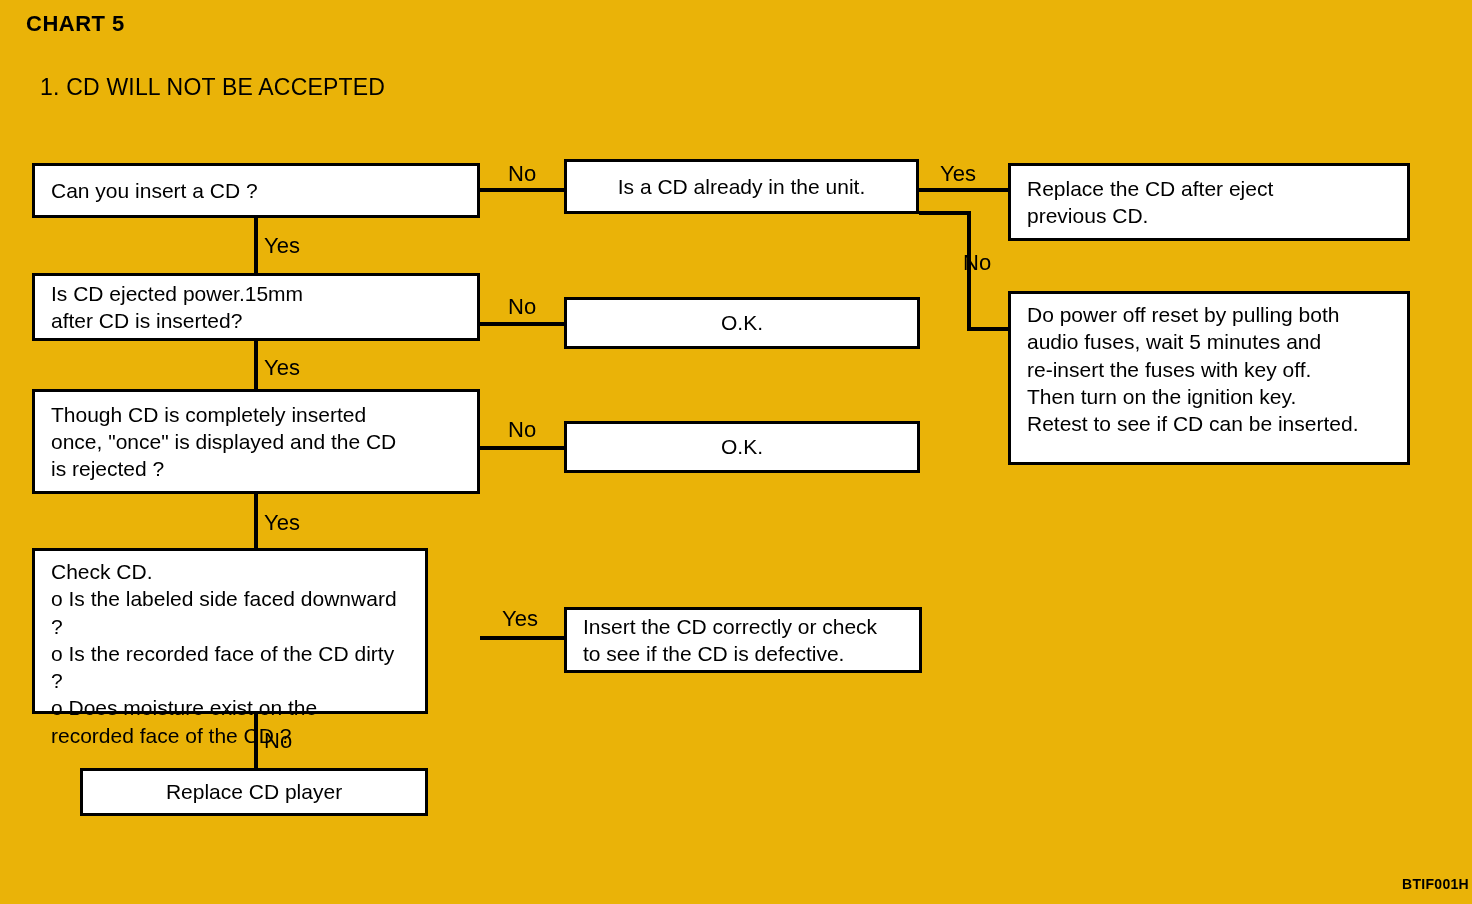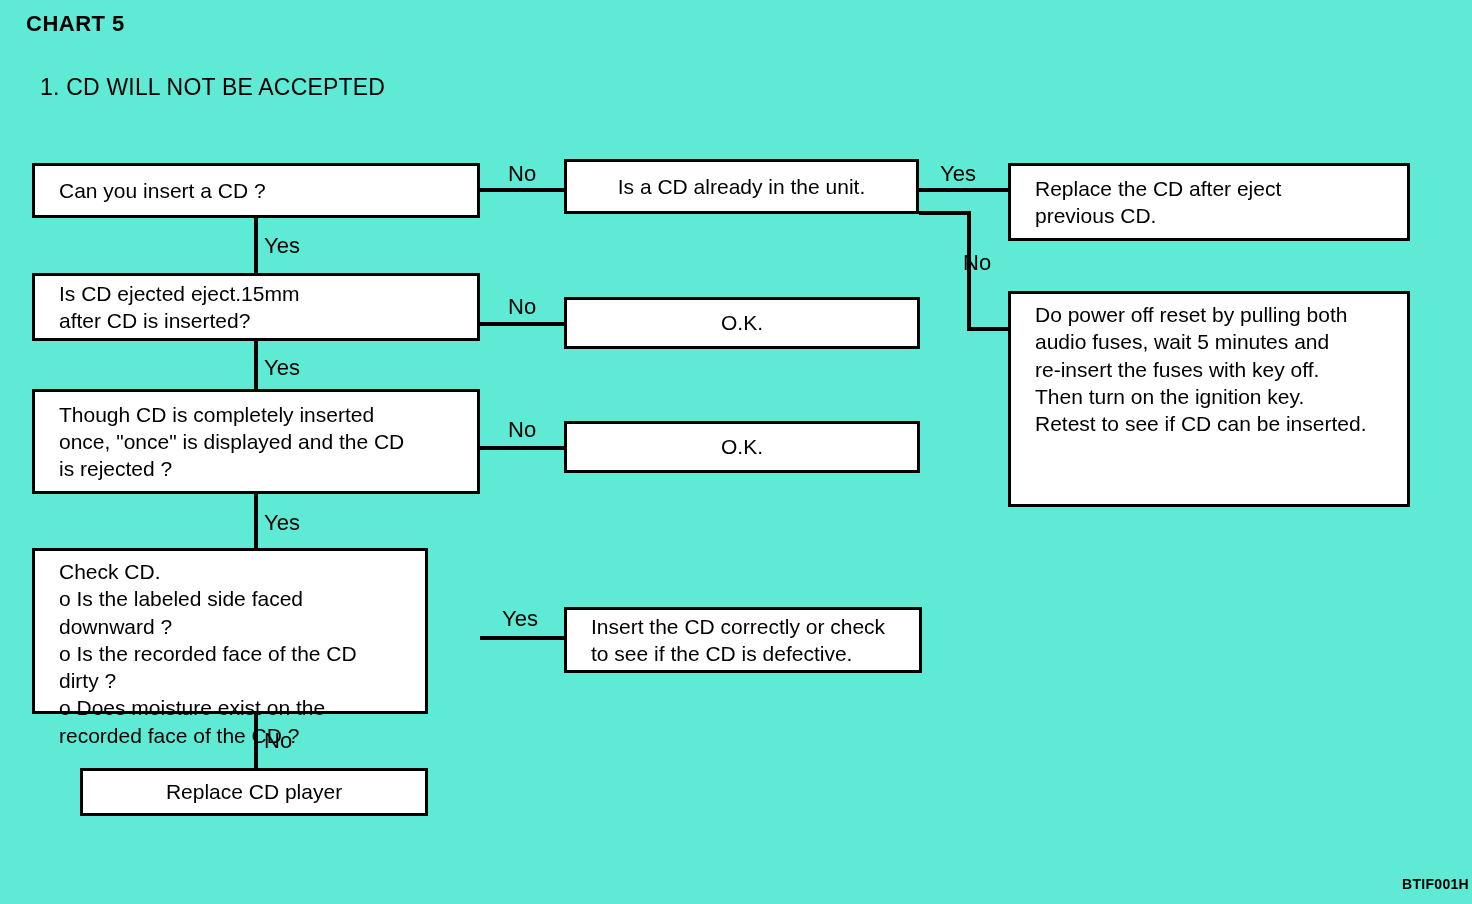--- a/index.html
+++ b/index.html
@@ -4,21 +4,21 @@
 <style>
   html, body {
     margin: 0;
     padding: 0;
     background: #ffffff;
   }
   #page {
     position: relative;
     width: 1472px;
     height: 904px;
-    background: #5eead4;
+    background: #eab308;
     font-family: "Liberation Sans", sans-serif;
     color: #000000;
     overflow: hidden;
   }
 
   
   .chart-title {
     position: absolute;
     left: 26px;
     top: 11px;
@@ -50,21 +50,21 @@
     border: 3px solid #000;
     background: #fff;
     box-sizing: border-box;
     font-size: 21px;
     line-height: 1.30;
     display: flex;
     flex-direction: column;
     justify-content: center;
   }
   .box .txt {
-    padding: 0 24px;
+    padding: 0 16px;
     white-space: pre-line;
   }
   .box.center .txt {
     text-align: center;
   }
   .box.left .txt {
     text-align: left;
   }
   .box.topalign {
     justify-content: flex-start;
@@ -116,33 +116,33 @@
   <div class="box left" style="left:1008px; top:163px; width:402px; height:78px;">
     <div class="txt">Replace the CD after eject
 previous CD.</div>
   </div>
 
   <div class="hline" style="left:919px; top:211px; width:52px;"></div>
   <div class="vline" style="left:967px; top:211px; height:120px;"></div>
   <div class="hline" style="left:967px; top:327px; width:44px;"></div>
   <div class="elabel" style="left:963px; top:252px;">No</div>
 
-  <div class="box left topalign" style="left:1008px; top:291px; width:402px; height:216px;">
+  <div class="box left topalign" style="left:1008px; top:291px; width:402px; height:174px;">
     <div class="txt">Do power off reset by pulling both
 audio fuses, wait 5 minutes and
 re-insert the fuses with key off.
 Then turn on the ignition key.
 Retest to see  if CD can be inserted.</div>
   </div>
 
   <div class="vline" style="left:254px; top:218px; height:55px;"></div>
   <div class="elabel" style="left:264px; top:235px;">Yes</div>
 
   <div class="box left" style="left:32px; top:273px; width:448px; height:68px;">
-    <div class="txt">Is CD ejected eject.15mm
+    <div class="txt">Is CD ejected power.15mm
 after CD is inserted?</div>
   </div>
 
   <div class="hline" style="left:480px; top:322px; width:84px;"></div>
   <div class="elabel" style="left:508px; top:296px;">No</div>
 
   <div class="box center" style="left:564px; top:297px; width:356px; height:52px;">
     <div class="txt">O.K.</div>
   </div>
 

